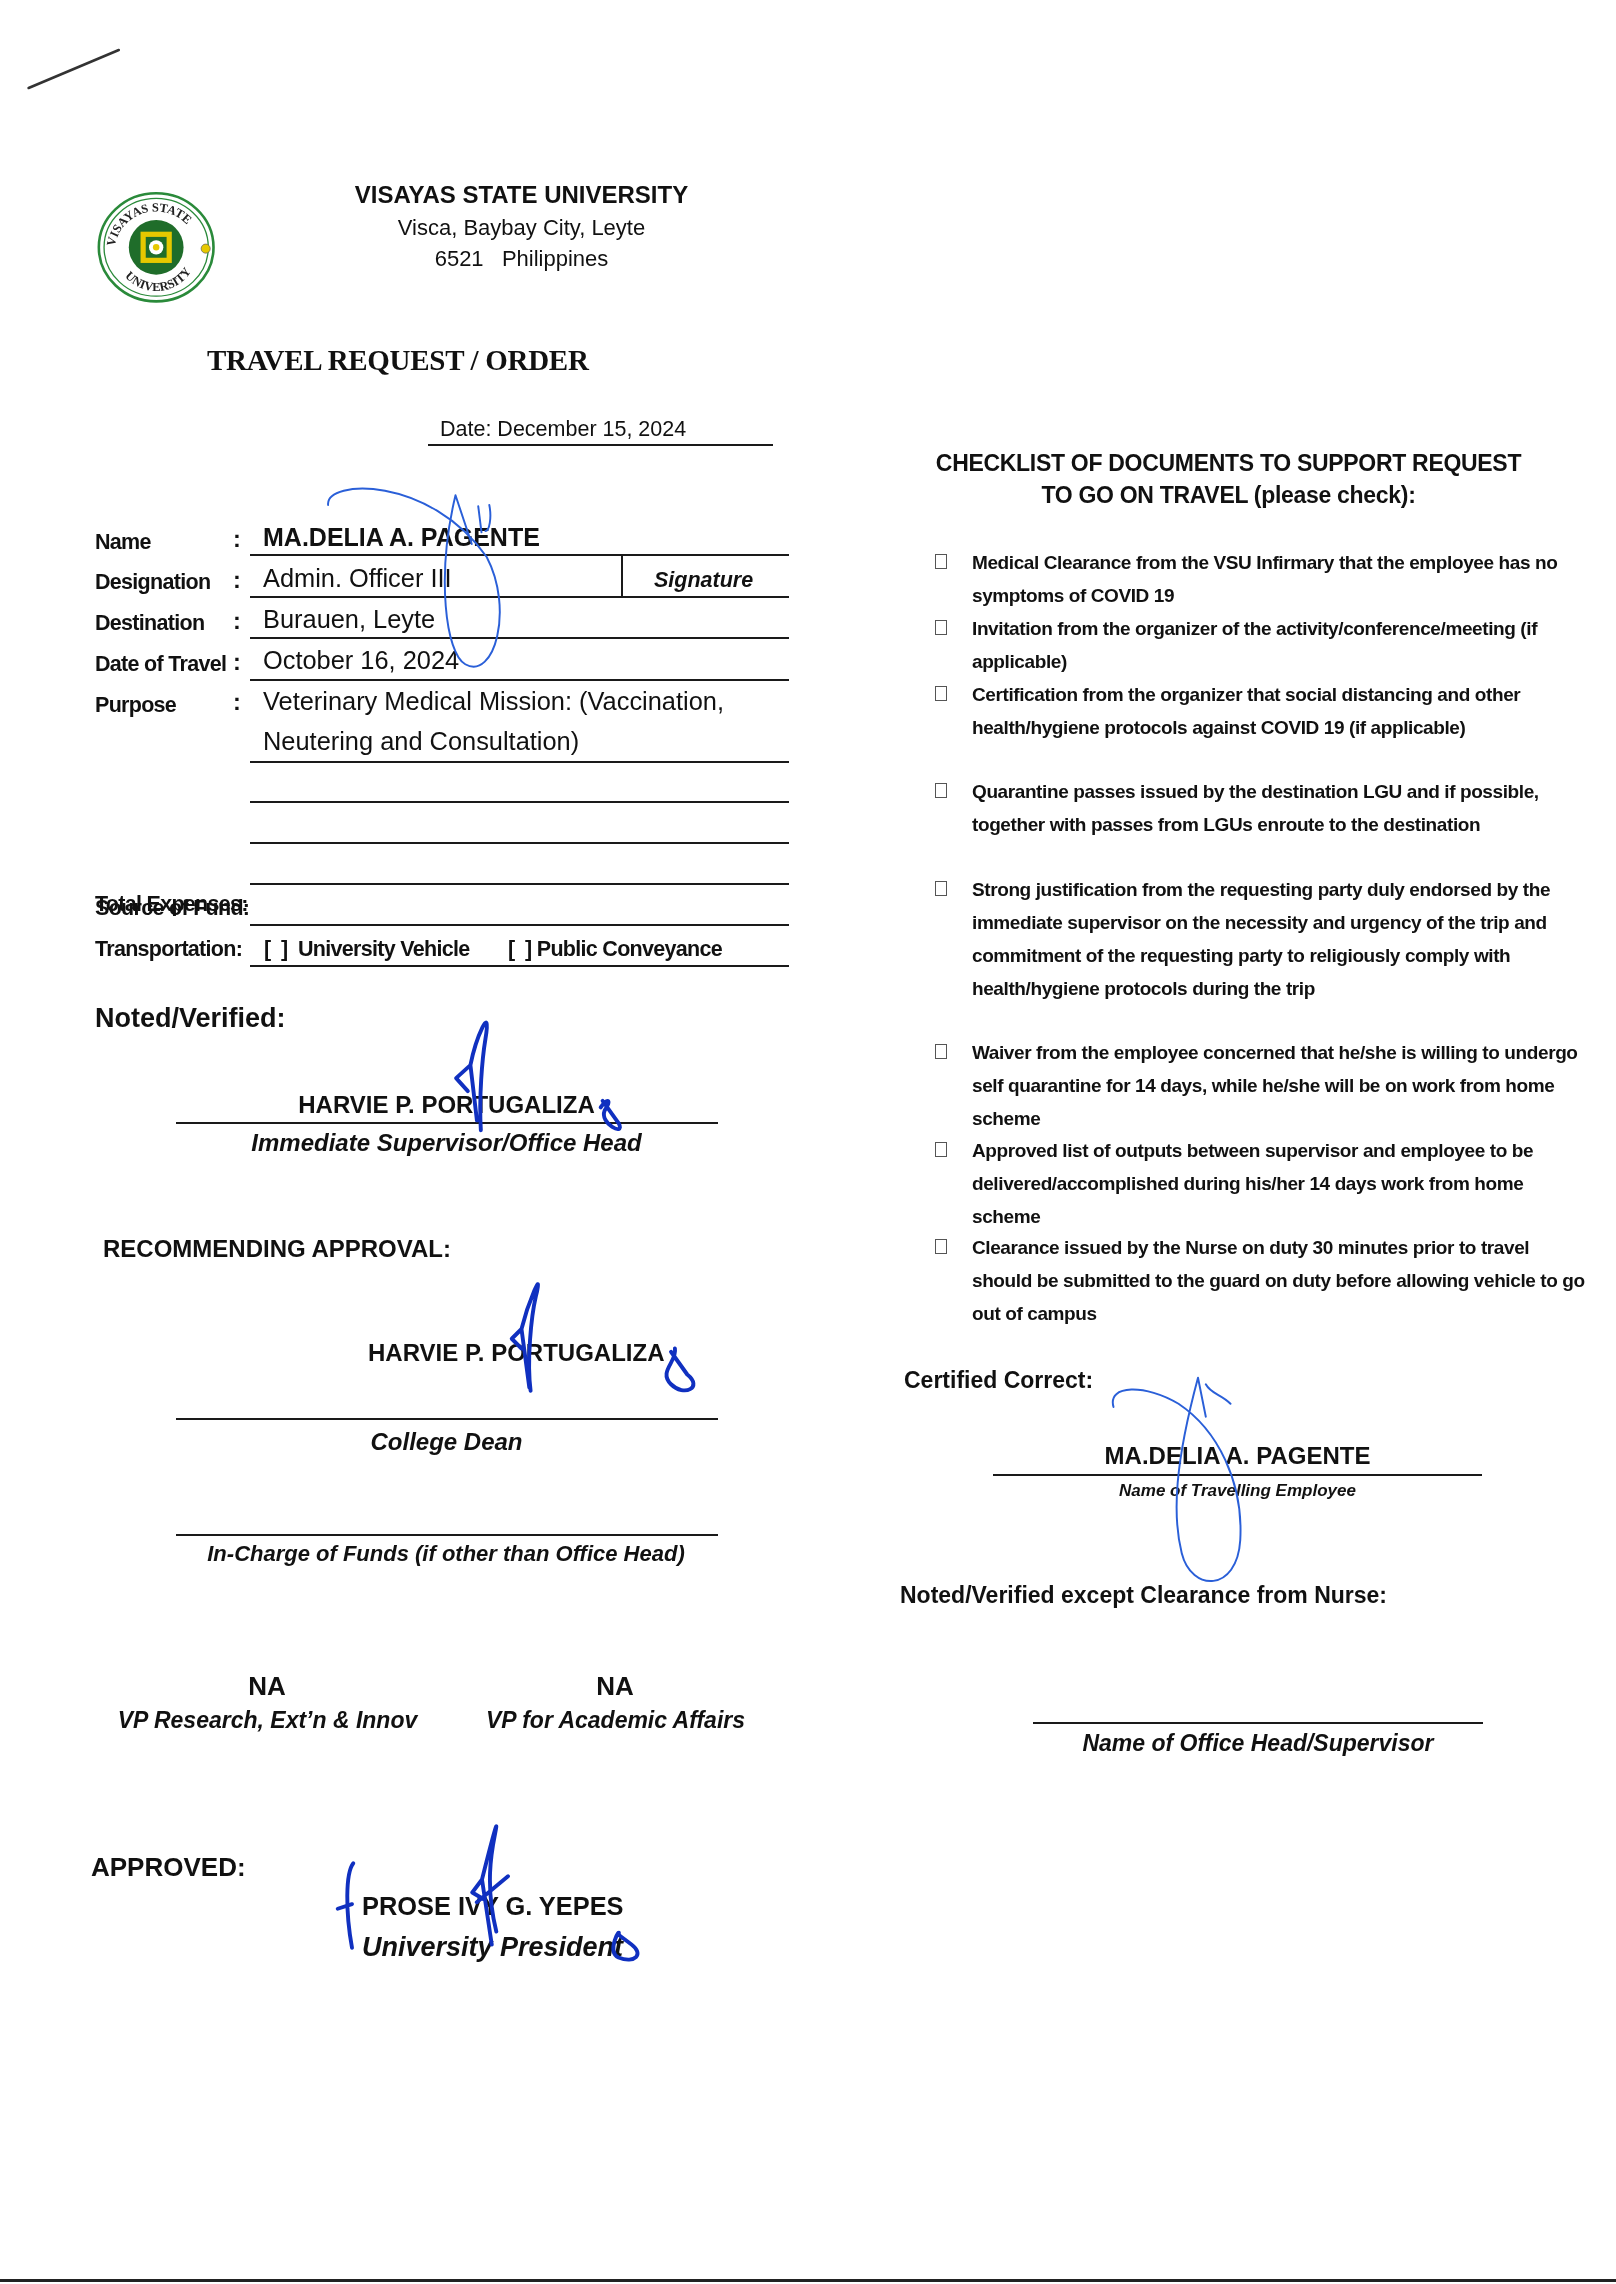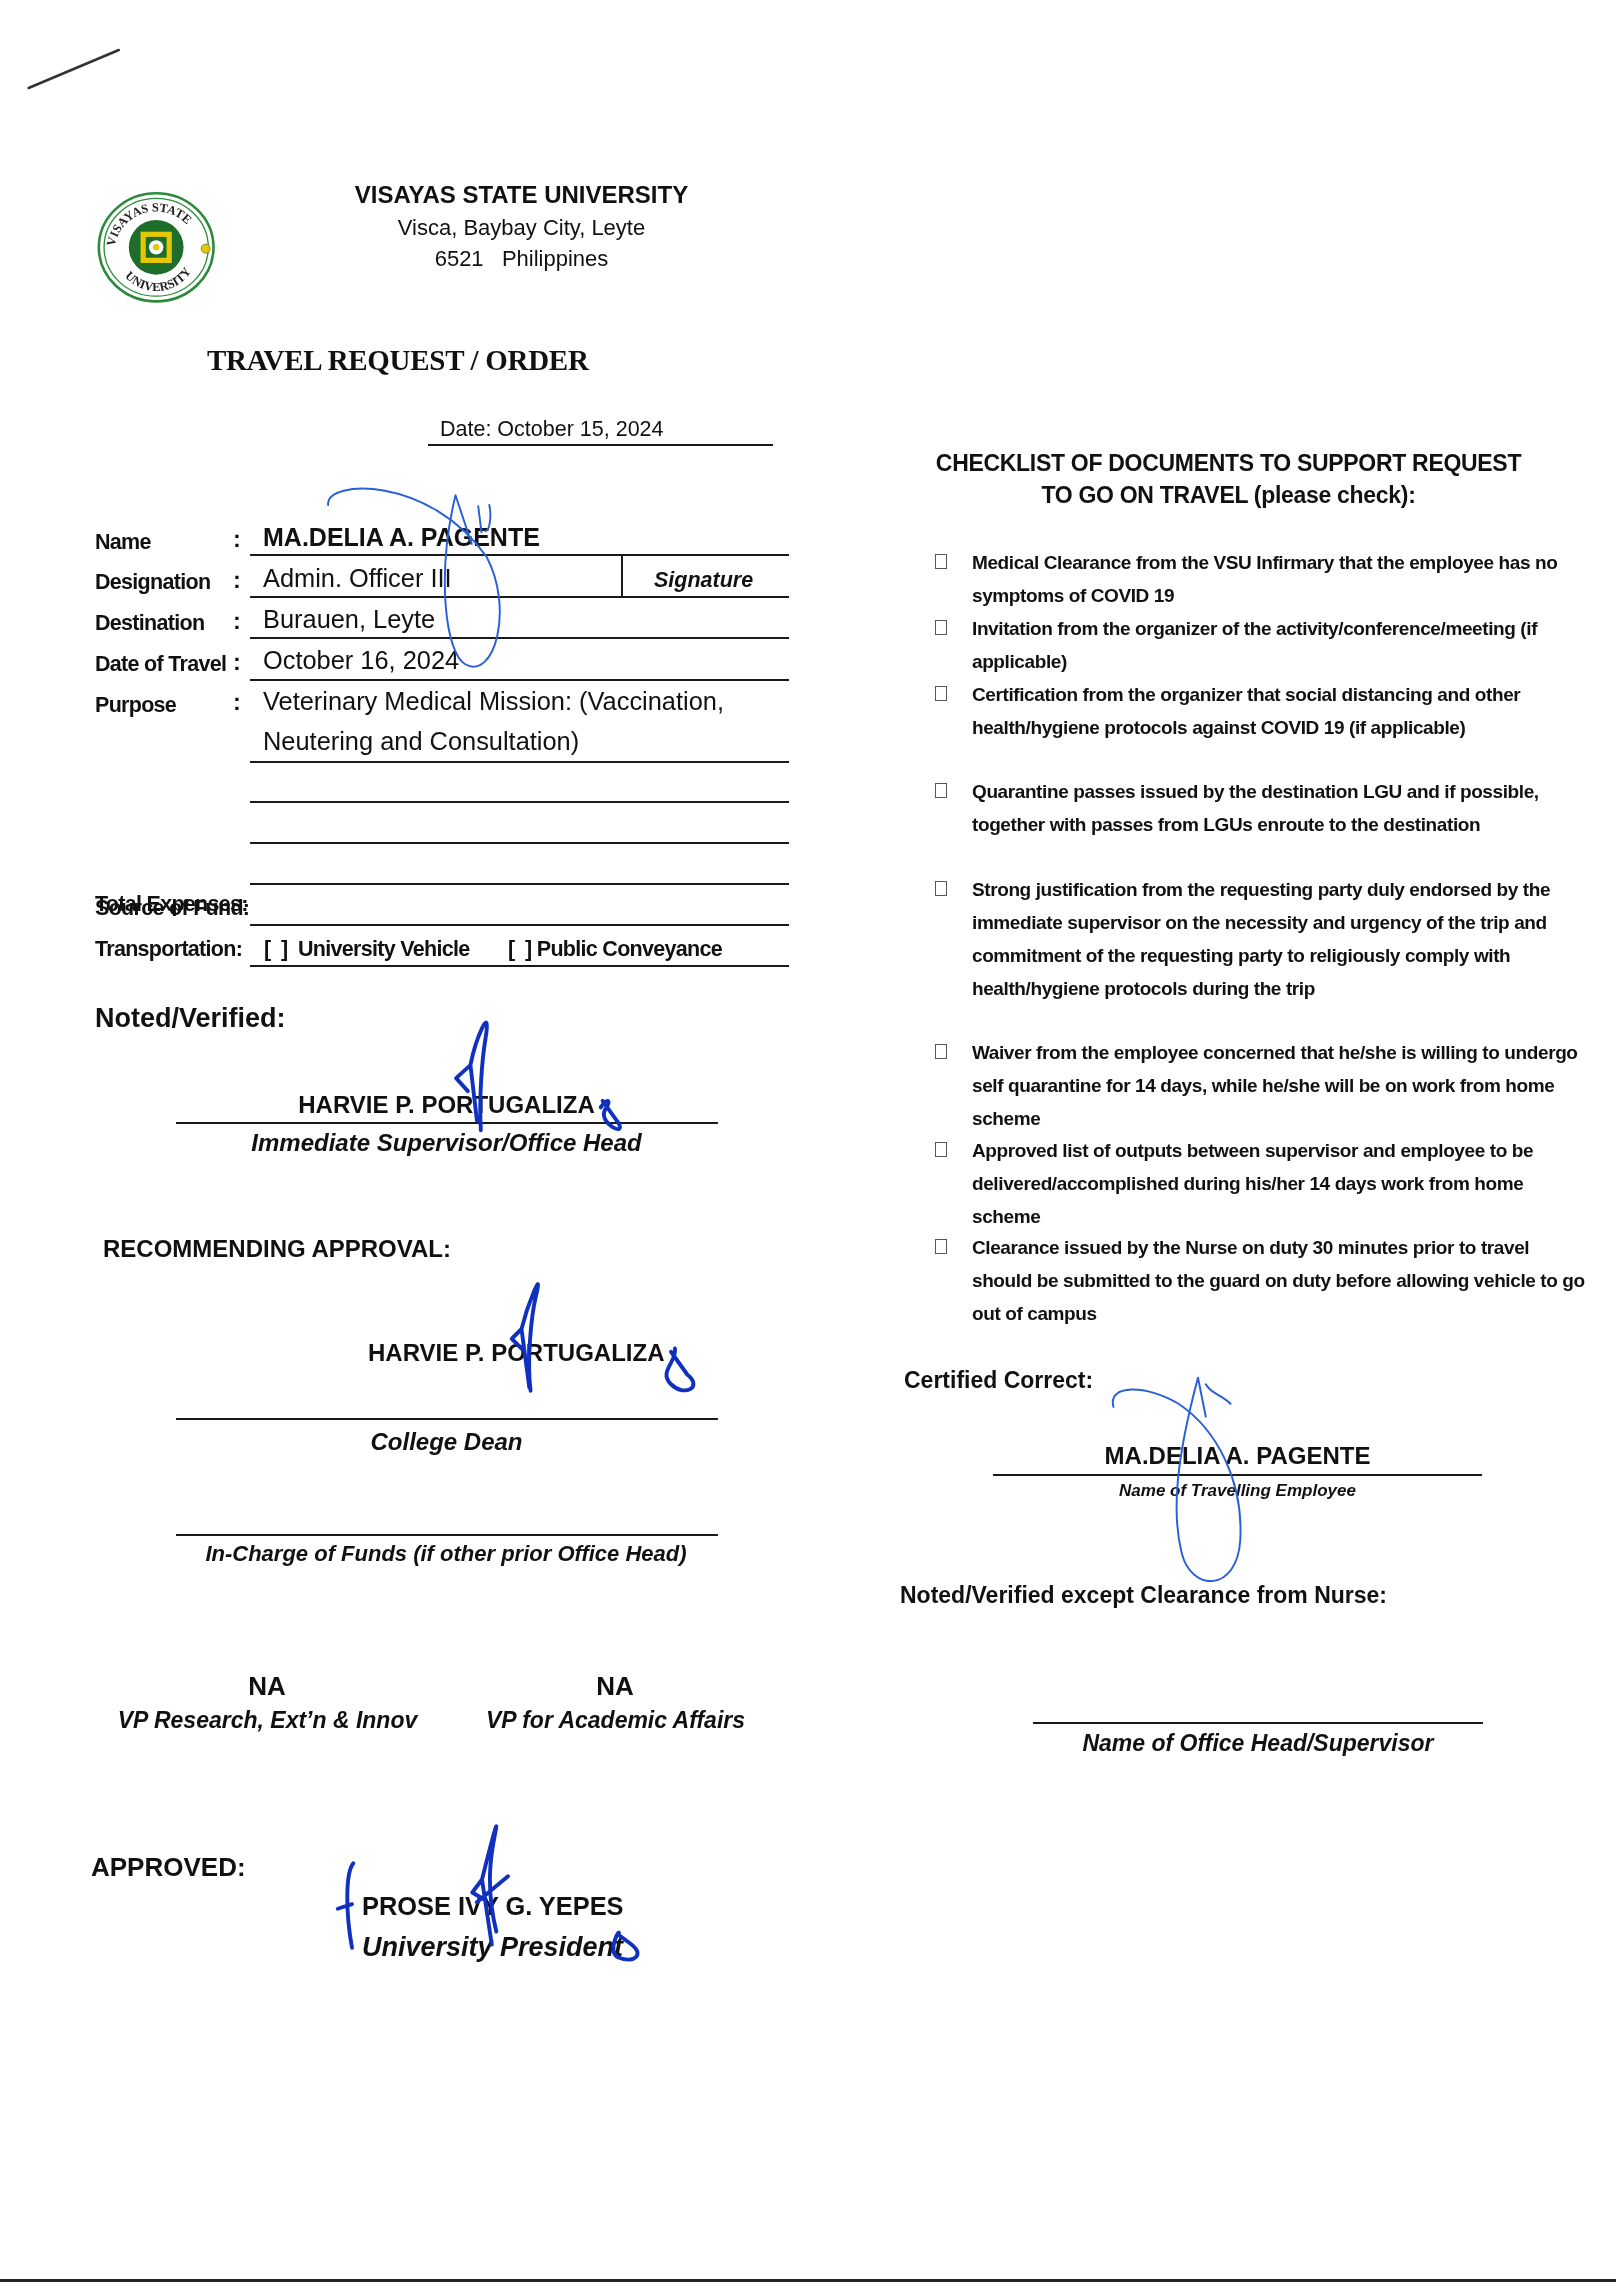--- a/index.html
+++ b/index.html
@@ -43,21 +43,21 @@
     <text font-family="Liberation Serif, serif" font-weight="bold" font-size="19" fill="#222"><textPath href="#arcBot" startOffset="16%">UNIVERSITY</textPath></text>
   </svg>
 </div>
 
 <div class="abs b center" style="left:326px;top:181px;width:391px;font-size:24px;">VISAYAS STATE UNIVERSITY</div>
 <div class="abs center" style="left:326px;top:215px;width:391px;font-size:22px;">Visca, Baybay City, Leyte</div>
 <div class="abs center" style="left:326px;top:246px;width:391px;font-size:22px;white-space:pre;">6521   Philippines</div>
 
 <div class="abs b" style="left:207px;top:344px;font-size:29px;letter-spacing:-0.3px;font-family:Liberation Serif, serif;">TRAVEL REQUEST / ORDER</div>
 
-<div class="abs" style="left:440px;top:417px;font-size:21.5px;">Date: October 15, 2024</div>
+<div class="abs" style="left:440px;top:417px;font-size:21.5px;">Date: December 15, 2024</div>
 <div class="hr" style="left:428px;top:444px;width:345px;"></div>
 
 <div class="lbl" style="left:95px;top:530px;">Name</div>
 <div class="colon" style="left:233px;top:526px;">:</div>
 <div class="val b" style="left:263px;top:523px;font-size:25px;">MA.DELIA A. PAGENTE</div>
 <div class="hr" style="left:250px;top:554px;width:539px;"></div>
 
 <div class="lbl" style="left:95px;top:570px;">Designation</div>
 <div class="colon" style="left:233px;top:567px;">:</div>
 <div class="val" style="left:263px;top:564px;">Admin. Officer III</div>
@@ -112,21 +112,21 @@
 <div class="abs b" style="left:103px;top:1235px;font-size:24px;">RECOMMENDING APPROVAL:</div>
 <div class="abs b" style="left:368px;top:1339px;font-size:24px;">HARVIE P. PORTUGALIZA</div>
 <div class="hr" style="left:176px;top:1418px;width:542px;"></div>
 <div class="abs b i center" style="left:176px;top:1428px;width:541px;font-size:24px;">College Dean</div>
 <svg class="sig" style="left:482px;top:1251px;" width="235" height="156" viewBox="0 0 360 240">
   <path d="M72 210 L 60 120 L 45 135 L 60 150 M 60 120 C 70 80, 95 20, 82 70 C 75 100, 68 170, 74 215"></path>
   <path d="M296 150 C 300 170, 270 185, 290 205 C 310 225, 340 210, 315 190 L 290 155"></path>
 </svg>
 
 <div class="hr" style="left:176px;top:1534px;width:542px;"></div>
-<div class="abs b i center" style="left:156px;top:1541px;width:580px;font-size:22px;">In-Charge of Funds (if other prior Office Head)</div>
+<div class="abs b i center" style="left:156px;top:1541px;width:580px;font-size:22px;">In-Charge of Funds (if other than Office Head)</div>
 
 <div class="abs b center" style="left:202px;top:1671px;width:130px;font-size:26px;">NA</div>
 <div class="abs b i center" style="left:98px;top:1707px;width:339px;font-size:23px;">VP Research, Ext’n &amp; Innov</div>
 <div class="abs b center" style="left:550px;top:1671px;width:130px;font-size:26px;">NA</div>
 <div class="abs b i center" style="left:469px;top:1707px;width:293px;font-size:23px;">VP for Academic Affairs</div>
 
 <div class="abs b" style="left:91px;top:1852px;font-size:26px;">APPROVED:</div>
 <div class="abs b" style="left:362px;top:1892px;font-size:25.4px;">PROSE IVY G. YEPES</div>
 <div class="abs b i" style="left:362px;top:1932px;font-size:27px;">University President</div>
 <svg class="sig" style="left:332px;top:1795px;" width="339" height="169" viewBox="0 0 520 260">

